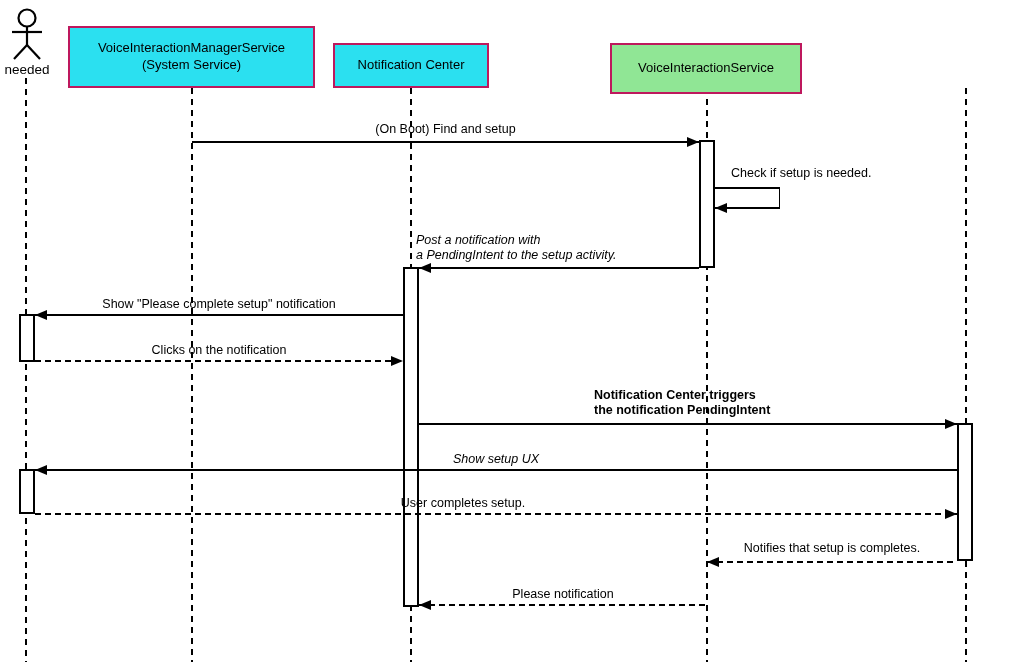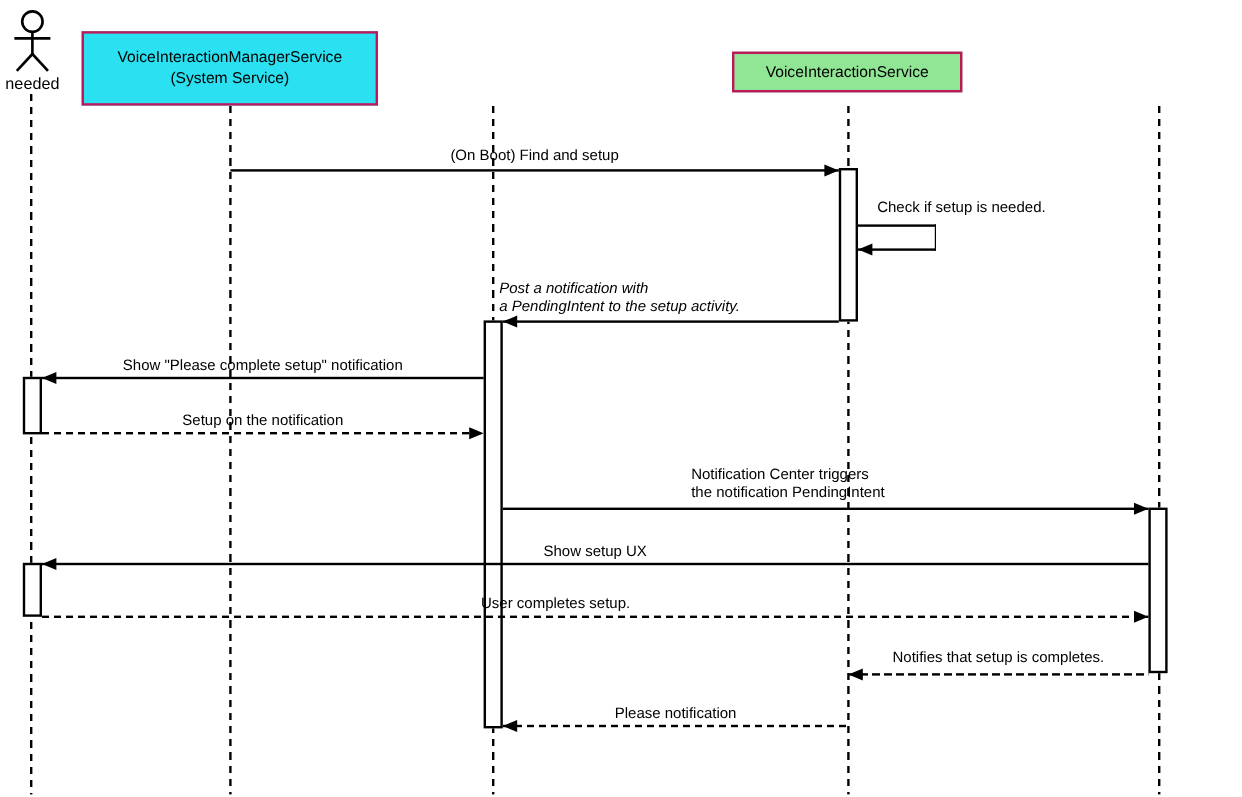--- a/index.html
+++ b/index.html
@@ -53,21 +53,22 @@
     <circle cx="23" cy="12" r="8.5" fill="none" stroke="#000" stroke-width="2.2"></circle>
     <line x1="23" y1="20.5" x2="23" y2="39" stroke="#000" stroke-width="2.2"></line>
     <line x1="8" y1="26" x2="38" y2="26" stroke="#000" stroke-width="2.2"></line>
     <line x1="23" y1="39" x2="10" y2="53" stroke="#000" stroke-width="2.2"></line>
     <line x1="23" y1="39" x2="36" y2="53" stroke="#000" stroke-width="2.2"></line>
   </svg>
   <div class="actor-label" style="left:0px;top:62px;width:54px;">needed</div>
 
   <div class="pbox" style="left: 68px; top: 26px; width: 247px; height: 62px; background-color: rgb(43, 224, 240);">VoiceInteractionManagerService
 (System Service)</div>
-  <div class="pbox" style="left: 610px; top: 43px; width: 192px; height: 34px; background-color: rgb(144, 230, 149);">VoiceInteractionService</div>
+  <div class="pbox" style="left: 333px; top: 43px; width: 156px; height: 45px; background-color: rgb(43, 224, 240);">Notification Center</div>
+  <div class="pbox" style="left: 610px; top: 43px; width: 192px; height: 51px; background-color: rgb(144, 230, 149);">VoiceInteractionService</div>
 
   <div class="activation" style="left:699px;top:140px;height:128px;"></div>
   <div class="activation" style="left:403px;top:267px;height:340px;"></div>
   <div class="activation" style="left:957px;top:423px;height:138px;"></div>
   <div class="activation" style="left:19px;top:314px;height:48px;"></div>
   <div class="activation" style="left:19px;top:469px;height:45px;"></div>
 
   <div>
     <div class="mlabel center" style="left:192px;top:122px;width:507px;">(On Boot) Find and setup</div>
     <div class="mline" style="left:192px;top:141px;width:507px;"></div>
@@ -89,34 +90,34 @@
     <div class="arr-l" style="left:419px;top:263px;"></div>
   </div>
 
   <div>
     <div class="mlabel center" style="left:35px;top:297px;width:368px;">Show "Please complete setup" notification</div>
     <div class="mline" style="left:35px;top:314px;width:368px;"></div>
     <div class="arr-l" style="left:35px;top:310px;"></div>
   </div>
 
   <div>
-    <div class="mlabel center" style="left:35px;top:343px;width:368px;">Setup on the notification</div>
+    <div class="mlabel center" style="left:35px;top:343px;width:368px;">Clicks on the notification</div>
     <div class="mline dashed" style="left:35px;top:360px;width:368px;"></div>
     <div class="arr-r" style="left:391px;top:356px;"></div>
   </div>
 
   <div>
-    <div class="mlabel" style="left:576px;top:388px;">Notification Center triggers
+    <div class="mlabel" style="left:594px;top:388px;font-weight:bold;">Notification Center triggers
 the notification PendingIntent</div>
     <div class="mline" style="left:419px;top:423px;width:538px;"></div>
     <div class="arr-r" style="left:945px;top:419px;"></div>
   </div>
 
   <div>
-    <div class="mlabel center" style="left:35px;top:452px;width:922px;">Show setup UX</div>
+    <div class="mlabel center" style="left:35px;top:452px;width:922px;font-style:italic;">Show setup UX</div>
     <div class="mline" style="left:35px;top:469px;width:922px;"></div>
     <div class="arr-l" style="left:35px;top:465px;"></div>
   </div>
 
   <div>
     <div class="mlabel center" style="left:35px;top:496px;width:856px;">User completes setup.</div>
     <div class="mline dashed" style="left:35px;top:513px;width:922px;"></div>
     <div class="arr-r" style="left:945px;top:509px;"></div>
   </div>
 

